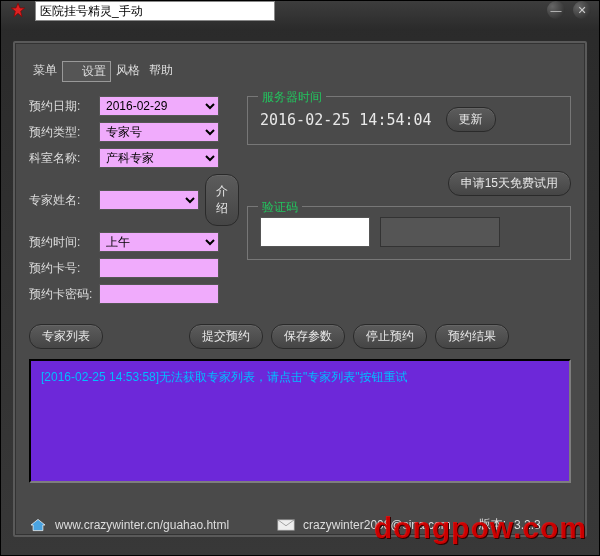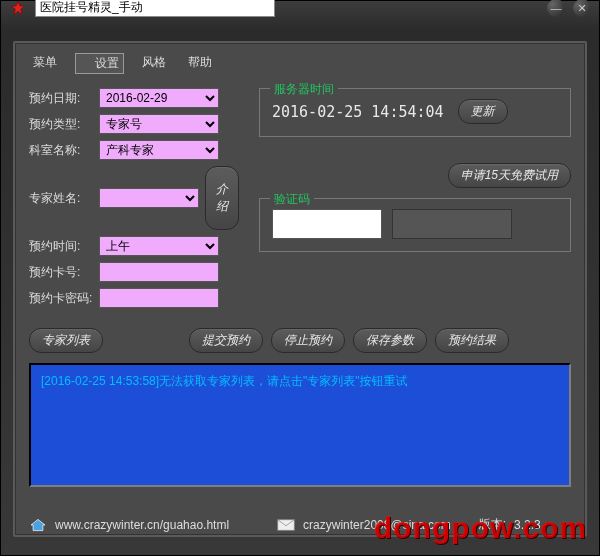--- a/index.html
+++ b/index.html
@@ -1,45 +1,45 @@
 <!DOCTYPE html>
 <html><head>
 <meta charset="utf-8">
 <style>
 * { box-sizing: border-box; margin: 0; padding: 0; font-family: "SimSun", "Microsoft YaHei", sans-serif; }
 body { background: #3c3c3c; width: 600px; height: 556px; overflow: hidden; }
 .outer { width: 600px; height: 556px; background: linear-gradient(#2a2a2a,#383838); border: 1px solid #000; position: relative; }
-.titlebar { height: 28px; display: flex; align-items: flex-end; padding: 12px 8px; background: linear-gradient(#3d3d3d,#2b2b2b); }
+.titlebar { height: 28px; display: flex; align-items: flex-start; padding: 0 8px; background: linear-gradient(#3d3d3d,#2b2b2b); }
 .star { width: 18px; height: 18px; margin-right: 8px; display: flex; align-items: center; justify-content: center; }
 .title-input { flex: 0 0 240px; height: 20px; background: #fff; border: 1px solid #888; font-size: 12px; padding: 2px 4px; }
 .win-btns { margin-left: auto; display: flex; gap: 8px; }
 .win-btn { width: 18px; height: 18px; border-radius: 50%; background: radial-gradient(circle at 30% 30%, #666, #222); color: #ccc; font-size: 11px; display: flex; align-items: center; justify-content: center; cursor: pointer; }
 .inner { margin: 12px; background: #4a4a4a; border: 2px solid #5a5a5a; border-radius: 2px; height: 496px; padding: 10px 14px 6px; position: relative; box-shadow: inset 0 0 0 1px #333; }
-.menubar { display: flex; gap: 14px; font-size: 12px; color: #ddd; margin-bottom: 14px; }
+.menubar { display: flex; gap: 1px; font-size: 12px; color: #ddd; margin-bottom: 14px; margin-top: 8px; }
 .menu-item { cursor: pointer; padding: 1px 4px; }
 .menu-item.active { border: 1px solid #999; background: #555; padding-left: 19px; }
-.form-area { display: flex; gap: 20px; }
+.form-area { display: flex; gap: 8px; }
 .left-form { display: grid; grid-template-columns: 70px 140px; row-gap: 6px; align-items: center; font-size: 12px; color: #ddd; }
 .lbl { text-align: left; white-space: nowrap; }
 .sel, .inp { height: 20px; background: #f0abfc; border: 1px solid #555; font-size: 12px; padding: 1px 2px; width: 120px; }
 .sel { width: 120px; }
-.btn { background: linear-gradient(#5c5c5c,#454545); border: 1px solid #2a2a2a; color: #e8e8e8; font-size: 12px; padding: 3px 12px; cursor: pointer; border-radius: 12px; box-shadow: 0 1px 0 #666 inset; font-style: italic; }
-.btn.sm { padding: 14px 6px; }
+.btn { background: linear-gradient(#5c5c5c,#454545); border: 1px solid #2a2a2a; color: #e8e8e8; font-size: 12px; padding: 3px 12px; cursor: pointer; border-radius: 12px; box-shadow: 0 1px 0 #666 inset; }
+.btn.sm { padding: 8px 6px; }
 .right-top { flex: 1; }
 .fieldset { border: 1px solid #777; padding: 10px 12px 12px; position: relative; margin-bottom: 16px; }
 .legend { position: absolute; top: -8px; left: 10px; background: #4a4a4a; color: #22c55e; font-size: 12px; padding: 0 4px; }
 .srv-time { display: flex; align-items: center; gap: 14px; }
 .srv-val { color: #e8e8e8; font-size: 15px; font-family: monospace; }
 .trial { margin-top: 26px; text-align: right; }
 .captcha-row { display: flex; gap: 10px; align-items: center; }
 .cap-img { width: 110px; height: 30px; background: #fff; border: 1px solid #555; }
 .cap-inp { width: 120px; height: 30px; background: #555; border: 1px solid #333; }
 .btn-row { display: flex; gap: 8px; margin-top: 20px; align-items: center; }
 .btn-row .spacer { width: 70px; }
-.log { margin-top: 10px; background: #1d4ed8; border: 2px inset #2a2a2a; height: 124px; padding: 8px 10px; font-size: 12px; overflow: auto; }
+.log { margin-top: 10px; background: #6d28d9; border: 2px inset #2a2a2a; height: 124px; padding: 8px 10px; font-size: 12px; overflow: auto; }
 .log-line { color: #00bfff; }
 .footer { position: absolute; bottom: 2px; left: 14px; right: 4px; display: flex; align-items: center; gap: 8px; font-size: 12px; color: #ddd; }
 .ico-home { width: 18px; height: 14px; }
 .ico-mail { width: 18px; height: 12px; margin-left: 40px; }
 .watermark { position: absolute; right: 12px; bottom: 10px; font-size: 30px; color: rgba(255,0,0,0.75); font-weight: bold; letter-spacing: 1px; font-family: Arial; text-shadow: 1px 1px 0 #300; pointer-events: none; }
 </style>
 </head>
 <body>
 
 <div class="outer">
@@ -109,22 +109,22 @@
             <input class="cap-inp" style="">
           </div>
         </div>
       </div>
     </div>
 
     <div class="btn-row">
       <button class="btn">专家列表</button>
       <span class="spacer"></span>
       <button class="btn">提交预约</button>
+      <button class="btn">保存参数</button>
       <button class="btn">停止预约</button>
-      <button class="btn">保存参数</button>
       <button class="btn">预约结果</button>
     </div>
 
     <div class="log">
       <div class="log-line">[2016-02-25 14:53:58]无法获取专家列表，请点击"专家列表"按钮重试</div>
     </div>
 
     <div class="footer">
       <svg class="ico-home" viewBox="0 0 24 20">
           <polygon points="12,2 22,10 19,10 19,18 5,18 5,10 2,10" fill="#4aa3e0" stroke="#fff"></polygon>

